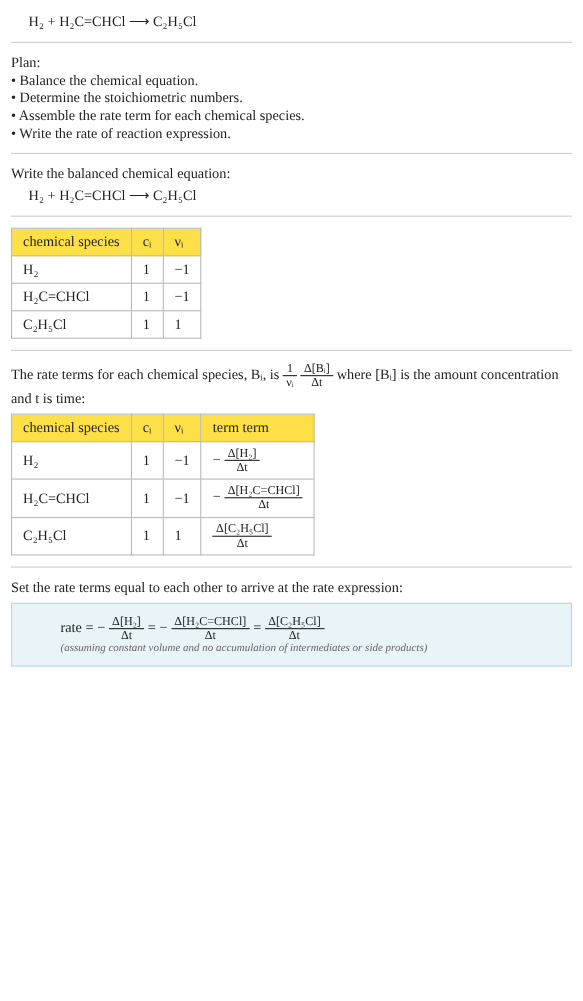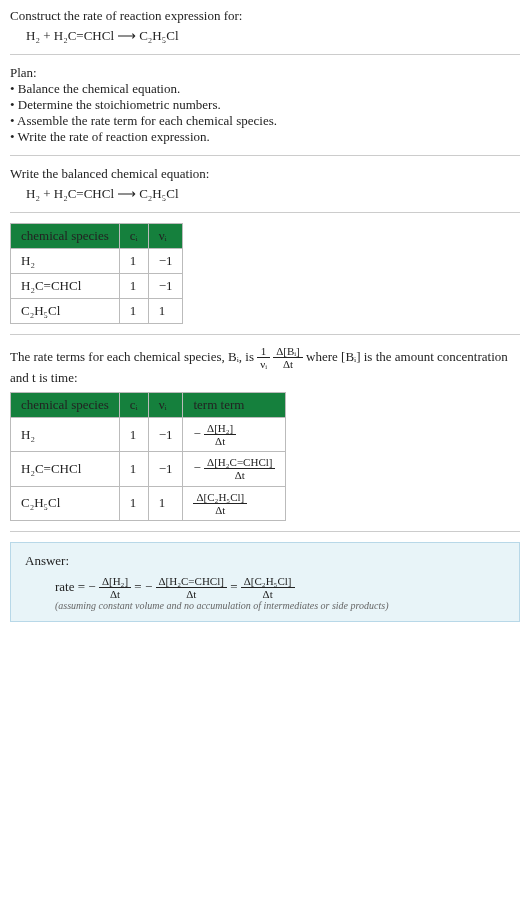--- a/index.html
+++ b/index.html
@@ -32,21 +32,21 @@
       margin: 6px 0;
       font-size: 13px;
     }
     table.data th, table.data td {
       border: 1px solid #bbb;
       padding: 4px 10px;
       text-align: left;
       font-weight: normal;
     }
     table.data th {
-      background: #15803d;
+      background: #fde047;
     }
     .frac {
       display: inline-block;
       vertical-align: middle;
       text-align: center;
       font-size: 11px;
       line-height: 1.1;
     }
     .frac .num {
       display: block;
@@ -81,21 +81,20 @@
       margin-left: 30px;
       font-style: italic;
     }
     .italic {
     }
   </style>
 </head>
 <body>
 
 <div class="section">
-  <div>Construct the rate of reaction expression for:</div>
   <div class="equation">H₂ + H₂C=CHCl  ⟶  C₂H₅Cl</div>
 </div>
 
 <hr>
 
 <div class="section">
   <div>Plan:</div>
   <div>• Balance the chemical equation.</div>
   <div>• Determine the stoichiometric numbers.</div>
   <div>• Assemble the rate term for each chemical species.</div>
@@ -197,22 +196,22 @@
         </span>
       </td>
     </tr>
   </tbody>
     </table>
 </div>
 
 <hr>
 
 <div class="section">
+  <div>Set the rate terms equal to each other to arrive at the rate expression:</div>
   <div class="answer-box">
-    <div class="answer-label">Answer:</div>
     <div class="answer-indent">
       <span>rate = −</span>
       <span class="frac">
         <span class="num">Δ[H₂]</span>
         <span class="den">Δt</span>
       </span>
       <span> = −</span>
       <span class="frac">
         <span class="num">Δ[H₂C=CHCl]</span>
         <span class="den">Δt</span>

